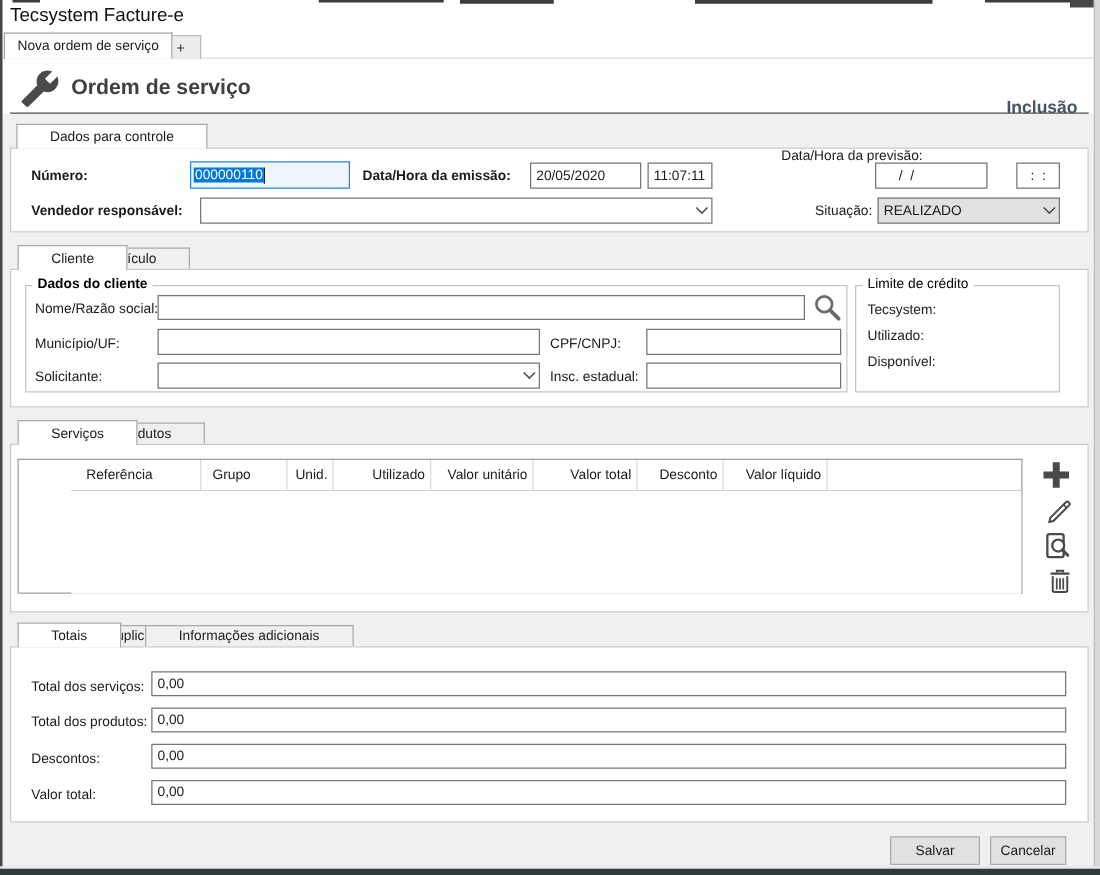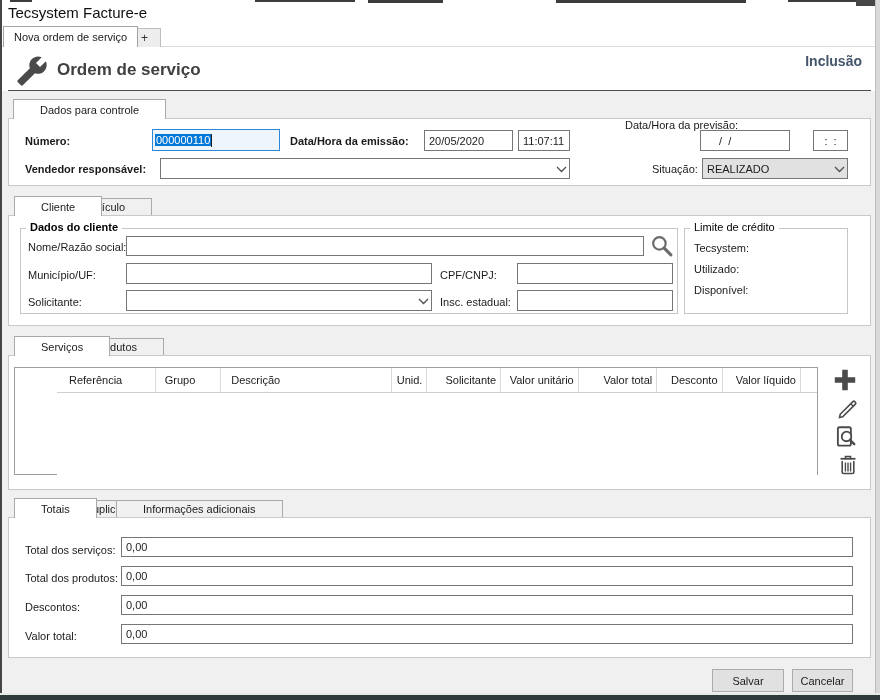--- a/index.html
+++ b/index.html
@@ -68,21 +68,21 @@
 </div>
 
 <div class="icon-btn" style="left:15px;top:55px;width:34px;height:32px;">
   <svg width="32" height="32" viewBox="0 0 24 24">
     <g transform="translate(24,0) scale(-1,1)">
       <path fill="#4a4a4a" d="M22.7 19l-9.1-9.1c.9-2.3.4-5-1.5-6.9-2-2-5-2.4-7.4-1.3L9 6 6 9 1.6 4.7C.4 7.1.9 10.1 2.9 12.1c1.9 1.9 4.6 2.4 6.9 1.5l9.1 9.1c.4.4 1 .4 1.4 0l2.3-2.3c.5-.4.5-1.1.1-1.4z"></path>
     </g>
   </svg>
 </div>
 <div class="lbl b" style="left:57px;top:61px;font-size:17px;color:#404040;">Ordem de serviço</div>
-<div class="lbl b" style="right:18px;left:auto;top:52px;font-size:14px;color:#44546a;">Inclusão</div>
+<div class="lbl b" style="right:18px;left:auto;top:76px;font-size:14px;color:#44546a;">Inclusão</div>
 <div class="abs" style="left:8px;top:90px;width:863px;height:1px;background:#4f4f4f;"></div>
 
 <div class="sec-tab" style="left:13px;top:99px;">
   <span>Dados para controle</span>
 </div>
 <div class="panel" style="left:8px;top:118px;width:863px;height:68px;"></div>
 
 <div class="lbl b" style="left:25px;top:132px;z-index:3;">Número:</div>
 <div class="tb" style="left:152px;top:129px;width:128px;height:22px;border:1px solid #2b88d8;background:#eef5fc;z-index:3;padding:0 2px;">
   <span class="sel">000000110</span>
@@ -162,23 +162,22 @@
 </div>
 <div class="sec-tab inactive" style="left:66px;top:338px;">
   <span>Produtos</span>
 </div>
 <div class="panel" style="left:8px;top:355px;width:863px;height:135px;"></div>
 
 <div class="abs" style="left:14px;top:367px;width:804px;height:108px;background:#fff;border:1px solid #9e9e9e;z-index:3;padding-left:42px;">
   <div class="th-row">
     <div class="th" style="width:104px;">Referência</div>
     <div class="th" style="width:69px;padding-left:9px;">Grupo</div>
-    <div class="th" style="width:181px;padding-left:10px;">Descrição</div>
     <div class="th num" style="width:37px;">Unid.</div>
-    <div class="th num" style="width:78px;">Solicitante</div>
+    <div class="th num" style="width:78px;">Utilizado</div>
     <div class="th num" style="width:82px;">Valor unitário</div>
     <div class="th num" style="width:83px;">Valor total</div>
     <div class="th num" style="width:69px;">Desconto</div>
     <div class="th num" style="width:83px;">Valor líquido</div>
     <div class="th" style="flex:1;border-right:none;"></div>
   </div>
   <div style="height:82px;background:#fff;"></div>
 </div>
 
 <div class="icon-btn" style="left:831px;top:366px;width:28px;height:28px;z-index:3;">

